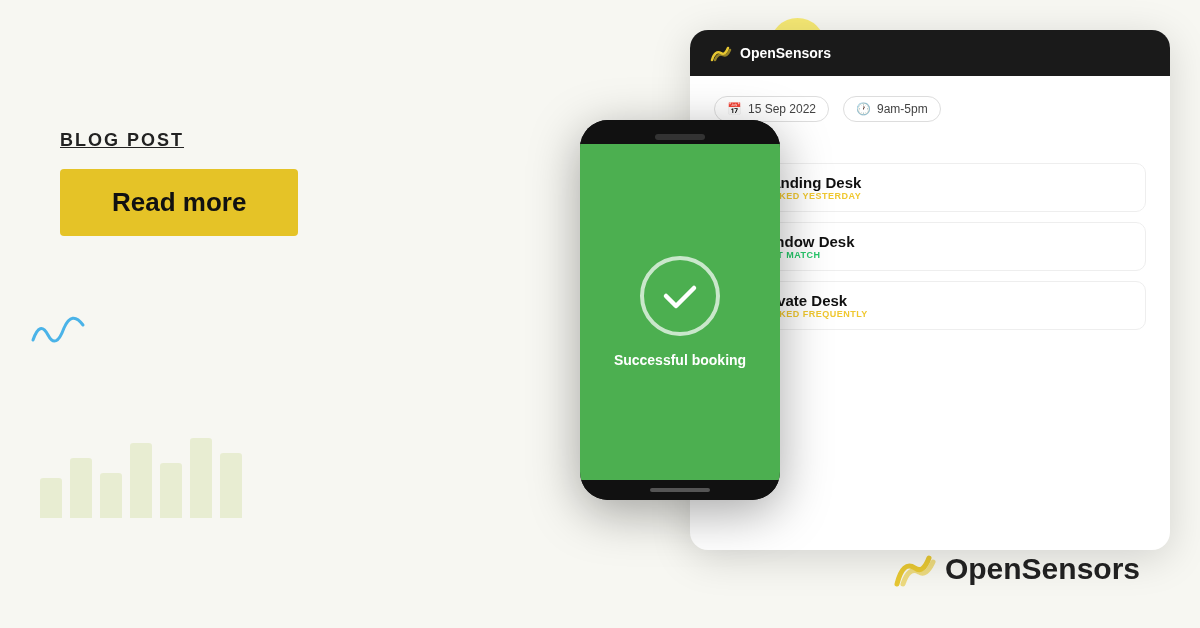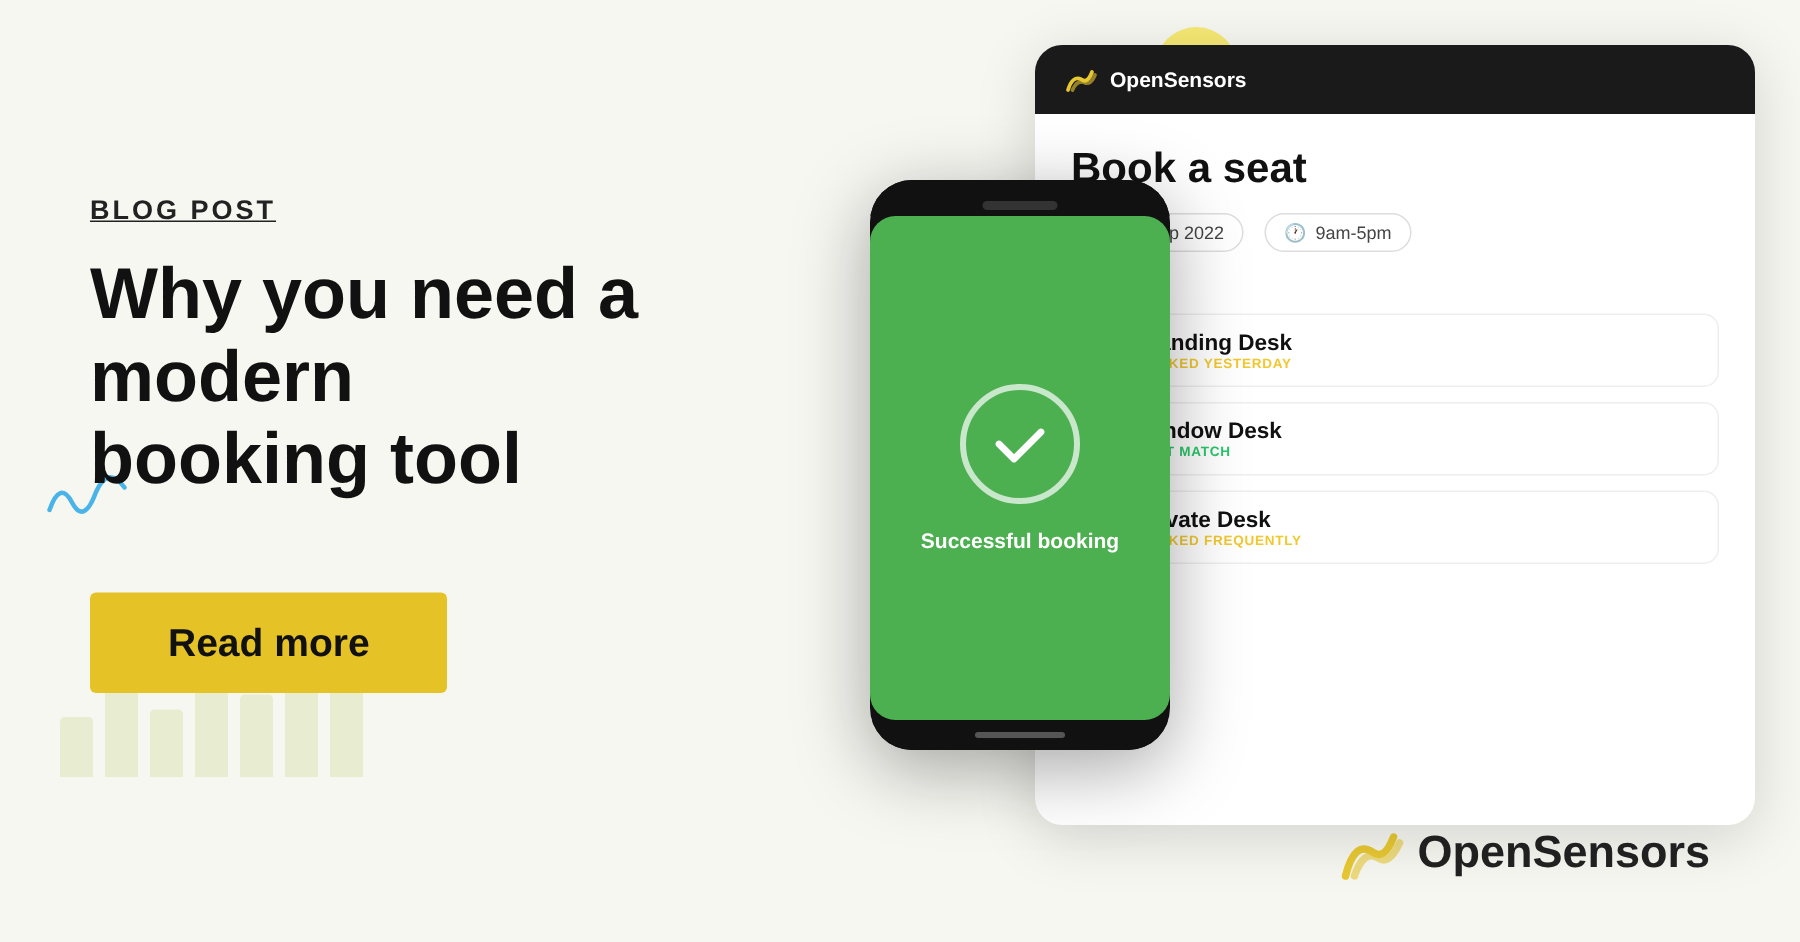--- a/index.html
+++ b/index.html
@@ -269,21 +269,20 @@
     }
 
     .phone-screen {
       flex: 1;
       background: #4caf50;
       display: flex;
       flex-direction: column;
       align-items: center;
       justify-content: center;
       gap: 16px;
-      border-radius: 17px;
     }
 
     .checkmark-circle {
       width: 80px;
       height: 80px;
       border-radius: 50%;
       border: 4px solid rgba(255,255,255,0.7);
       display: flex;
       align-items: center;
       justify-content: center;
@@ -342,24 +341,20 @@
   <div class="deco-bar" style="height:60px;"></div>
   <div class="deco-bar" style="height:45px;"></div>
   <div class="deco-bar" style="height:75px;"></div>
   <div class="deco-bar" style="height:55px;"></div>
   <div class="deco-bar" style="height:80px;"></div>
   <div class="deco-bar" style="height:65px;"></div>
 </div>
 
 <div class="left-content">
   <div class="blog-post-label">BLOG POST</div>
-  <div class="headline">
-    <span>Why you need a modern</span><br>
-    <span>booking tool</span>
-  </div>
   <button class="read-more-btn">Read more</button>
 </div>
 
 <div class="logo-bottom">
   <svg class="logo-signal" viewBox="0 0 44 38" fill="none" xmlns="http://www.w3.org/2000/svg">
     <path d="M4 34 Q10 10 22 18 Q30 24 36 8" stroke="#e8c832" stroke-width="5" fill="none" stroke-linecap="round"></path>
     <path d="M10 34 Q16 16 26 22 Q33 27 40 12" stroke="#e8c832" stroke-width="5" fill="none" stroke-linecap="round" opacity="0.6"></path>
   </svg>
   <span class="logo-text-bottom">OpenSensors</span>
 </div>
@@ -368,21 +363,20 @@
 
   <div class="desktop-card">
     <div class="desktop-card-header">
       <svg class="signal-icon-small" viewBox="0 0 22 18" fill="none" xmlns="http://www.w3.org/2000/svg">
         <path d="M2 16 Q5 6 11 9 Q15 12 18 4" stroke="#e8c832" stroke-width="2.5" fill="none" stroke-linecap="round"></path>
         <path d="M5 16 Q8 9 13 11 Q17 13 20 6" stroke="#e8c832" stroke-width="2.5" fill="none" stroke-linecap="round" opacity="0.6"></path>
       </svg>
       <span class="header-brand-text">OpenSensors</span>
     </div>
     <div class="desktop-card-body">
-      <div class="book-title">Book a seat</div>
       <div class="date-time-row">
         <div class="date-chip">
           <span class="chip-icon">📅</span>
           <span>15 Sep 2022</span>
         </div>
         <div class="time-chip">
           <span class="chip-icon">🕐</span>
           <span>9am-5pm</span>
         </div>
       </div>

